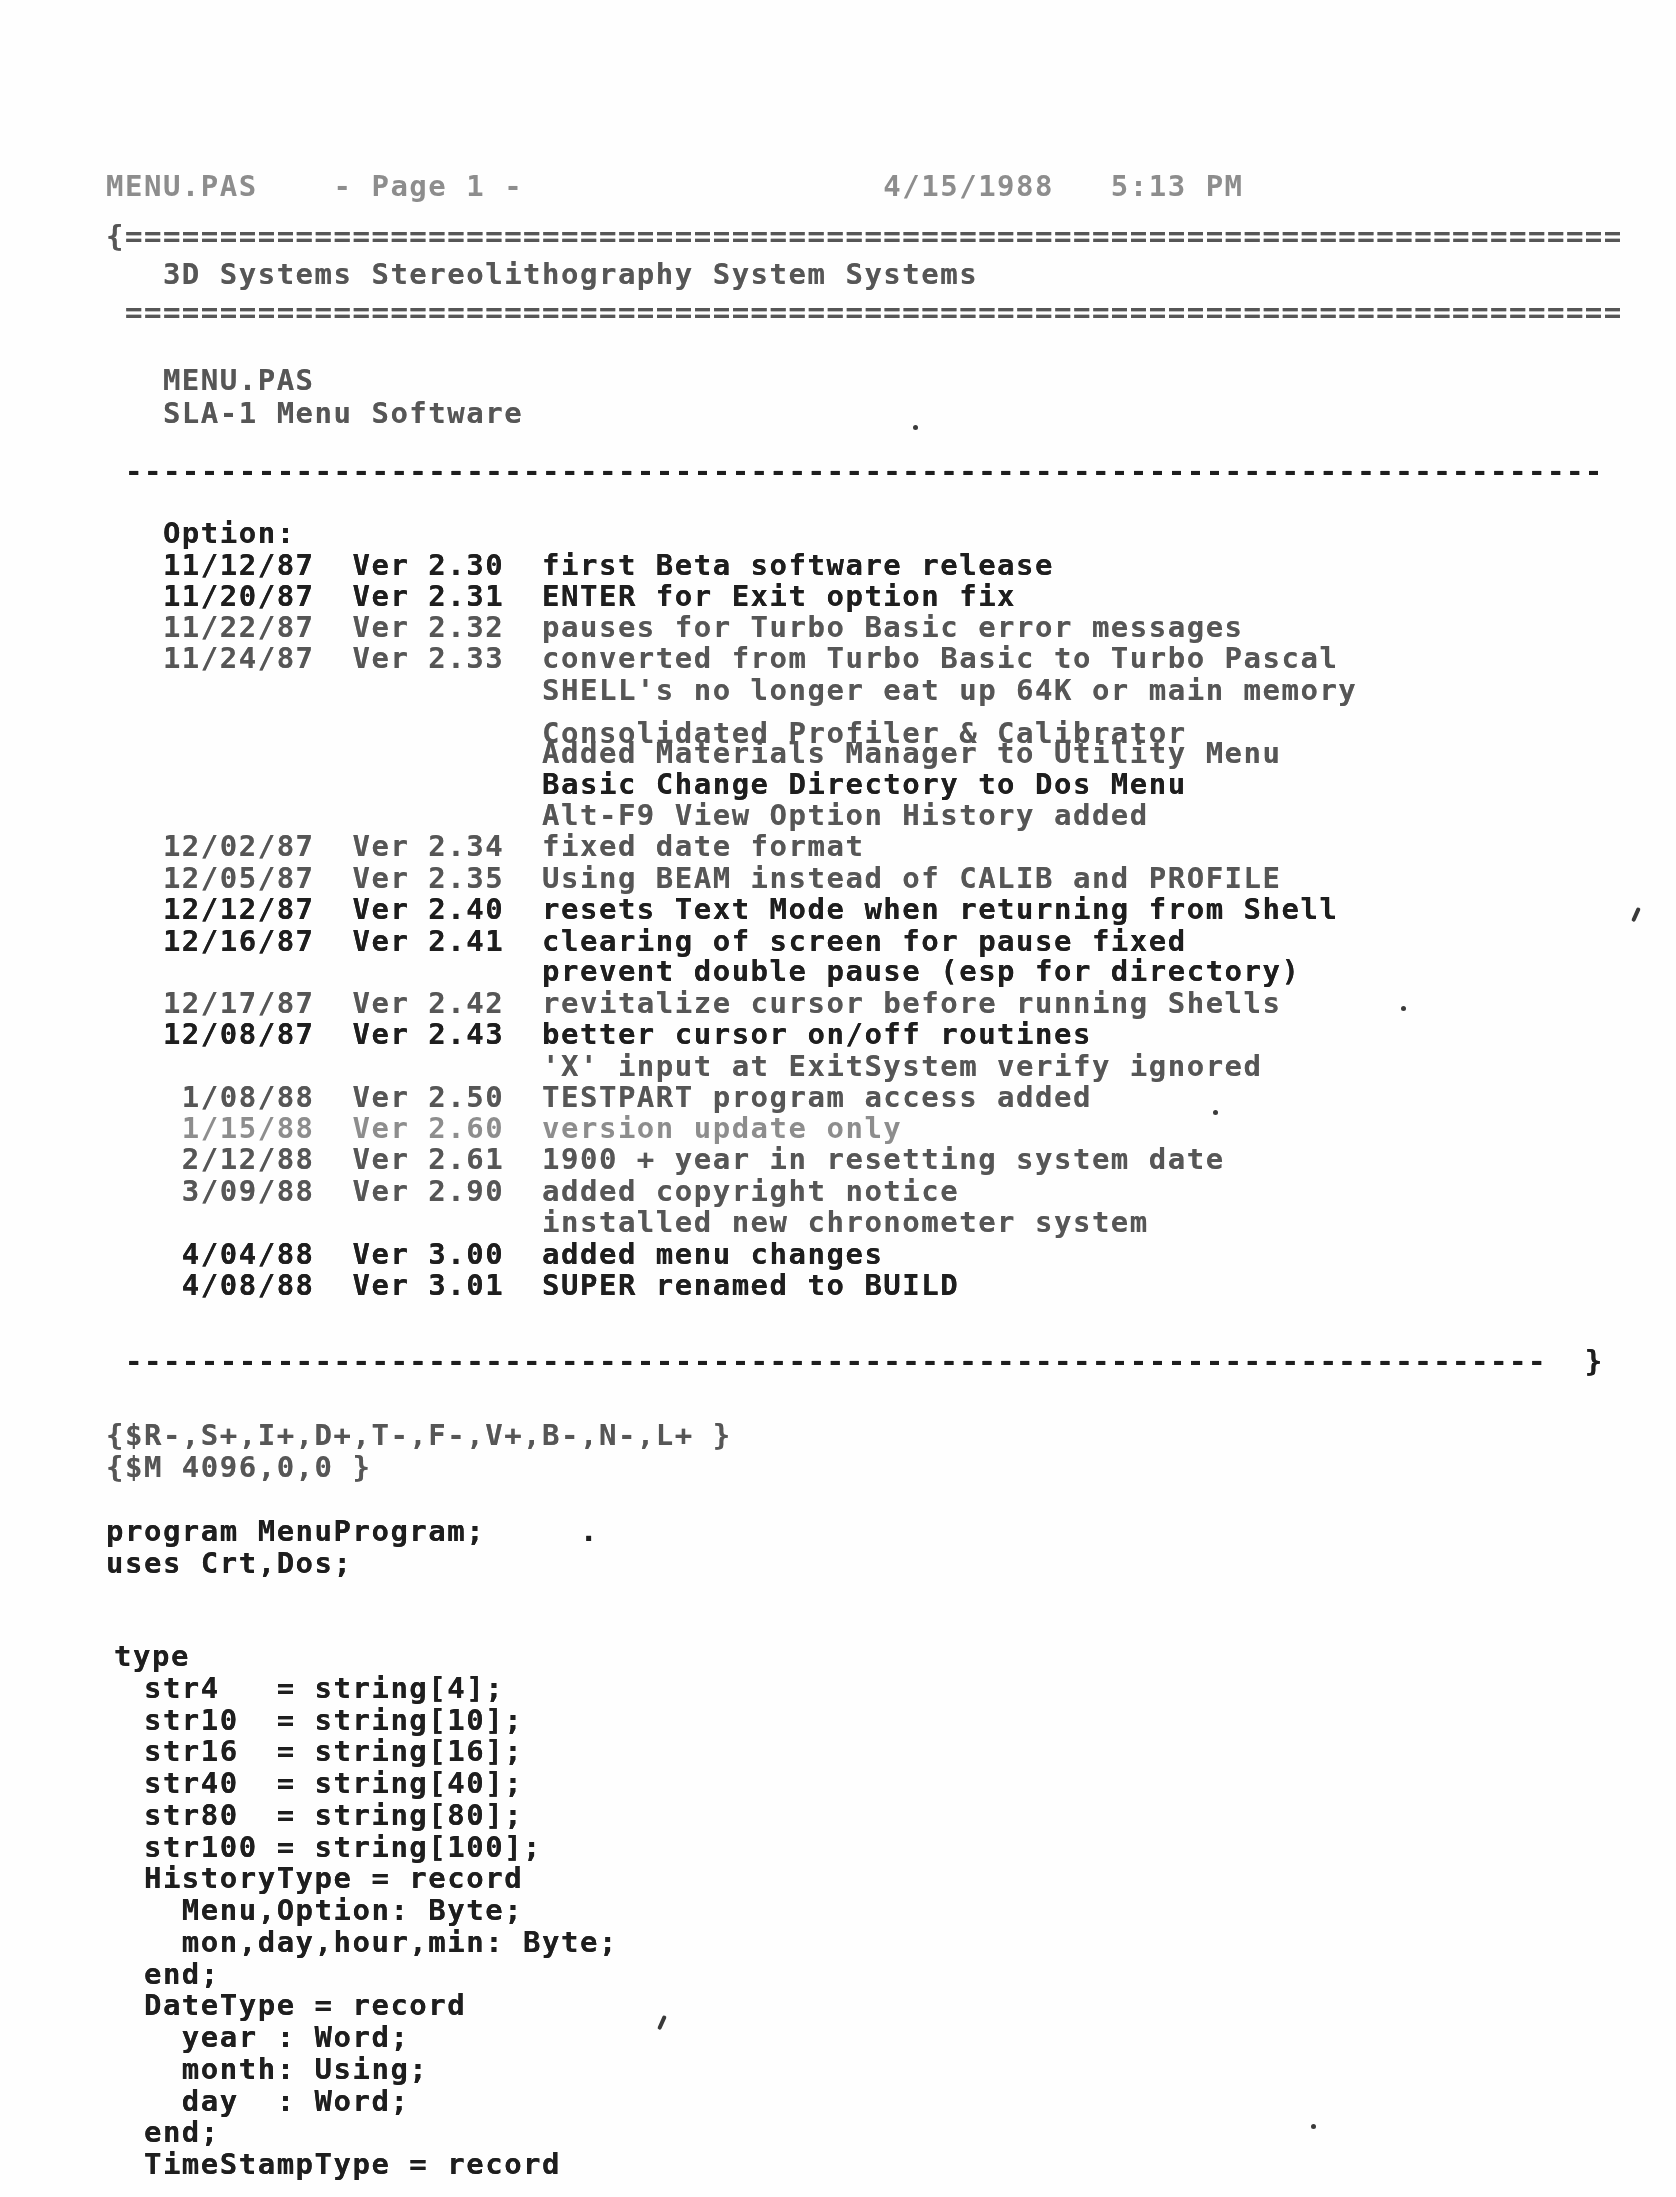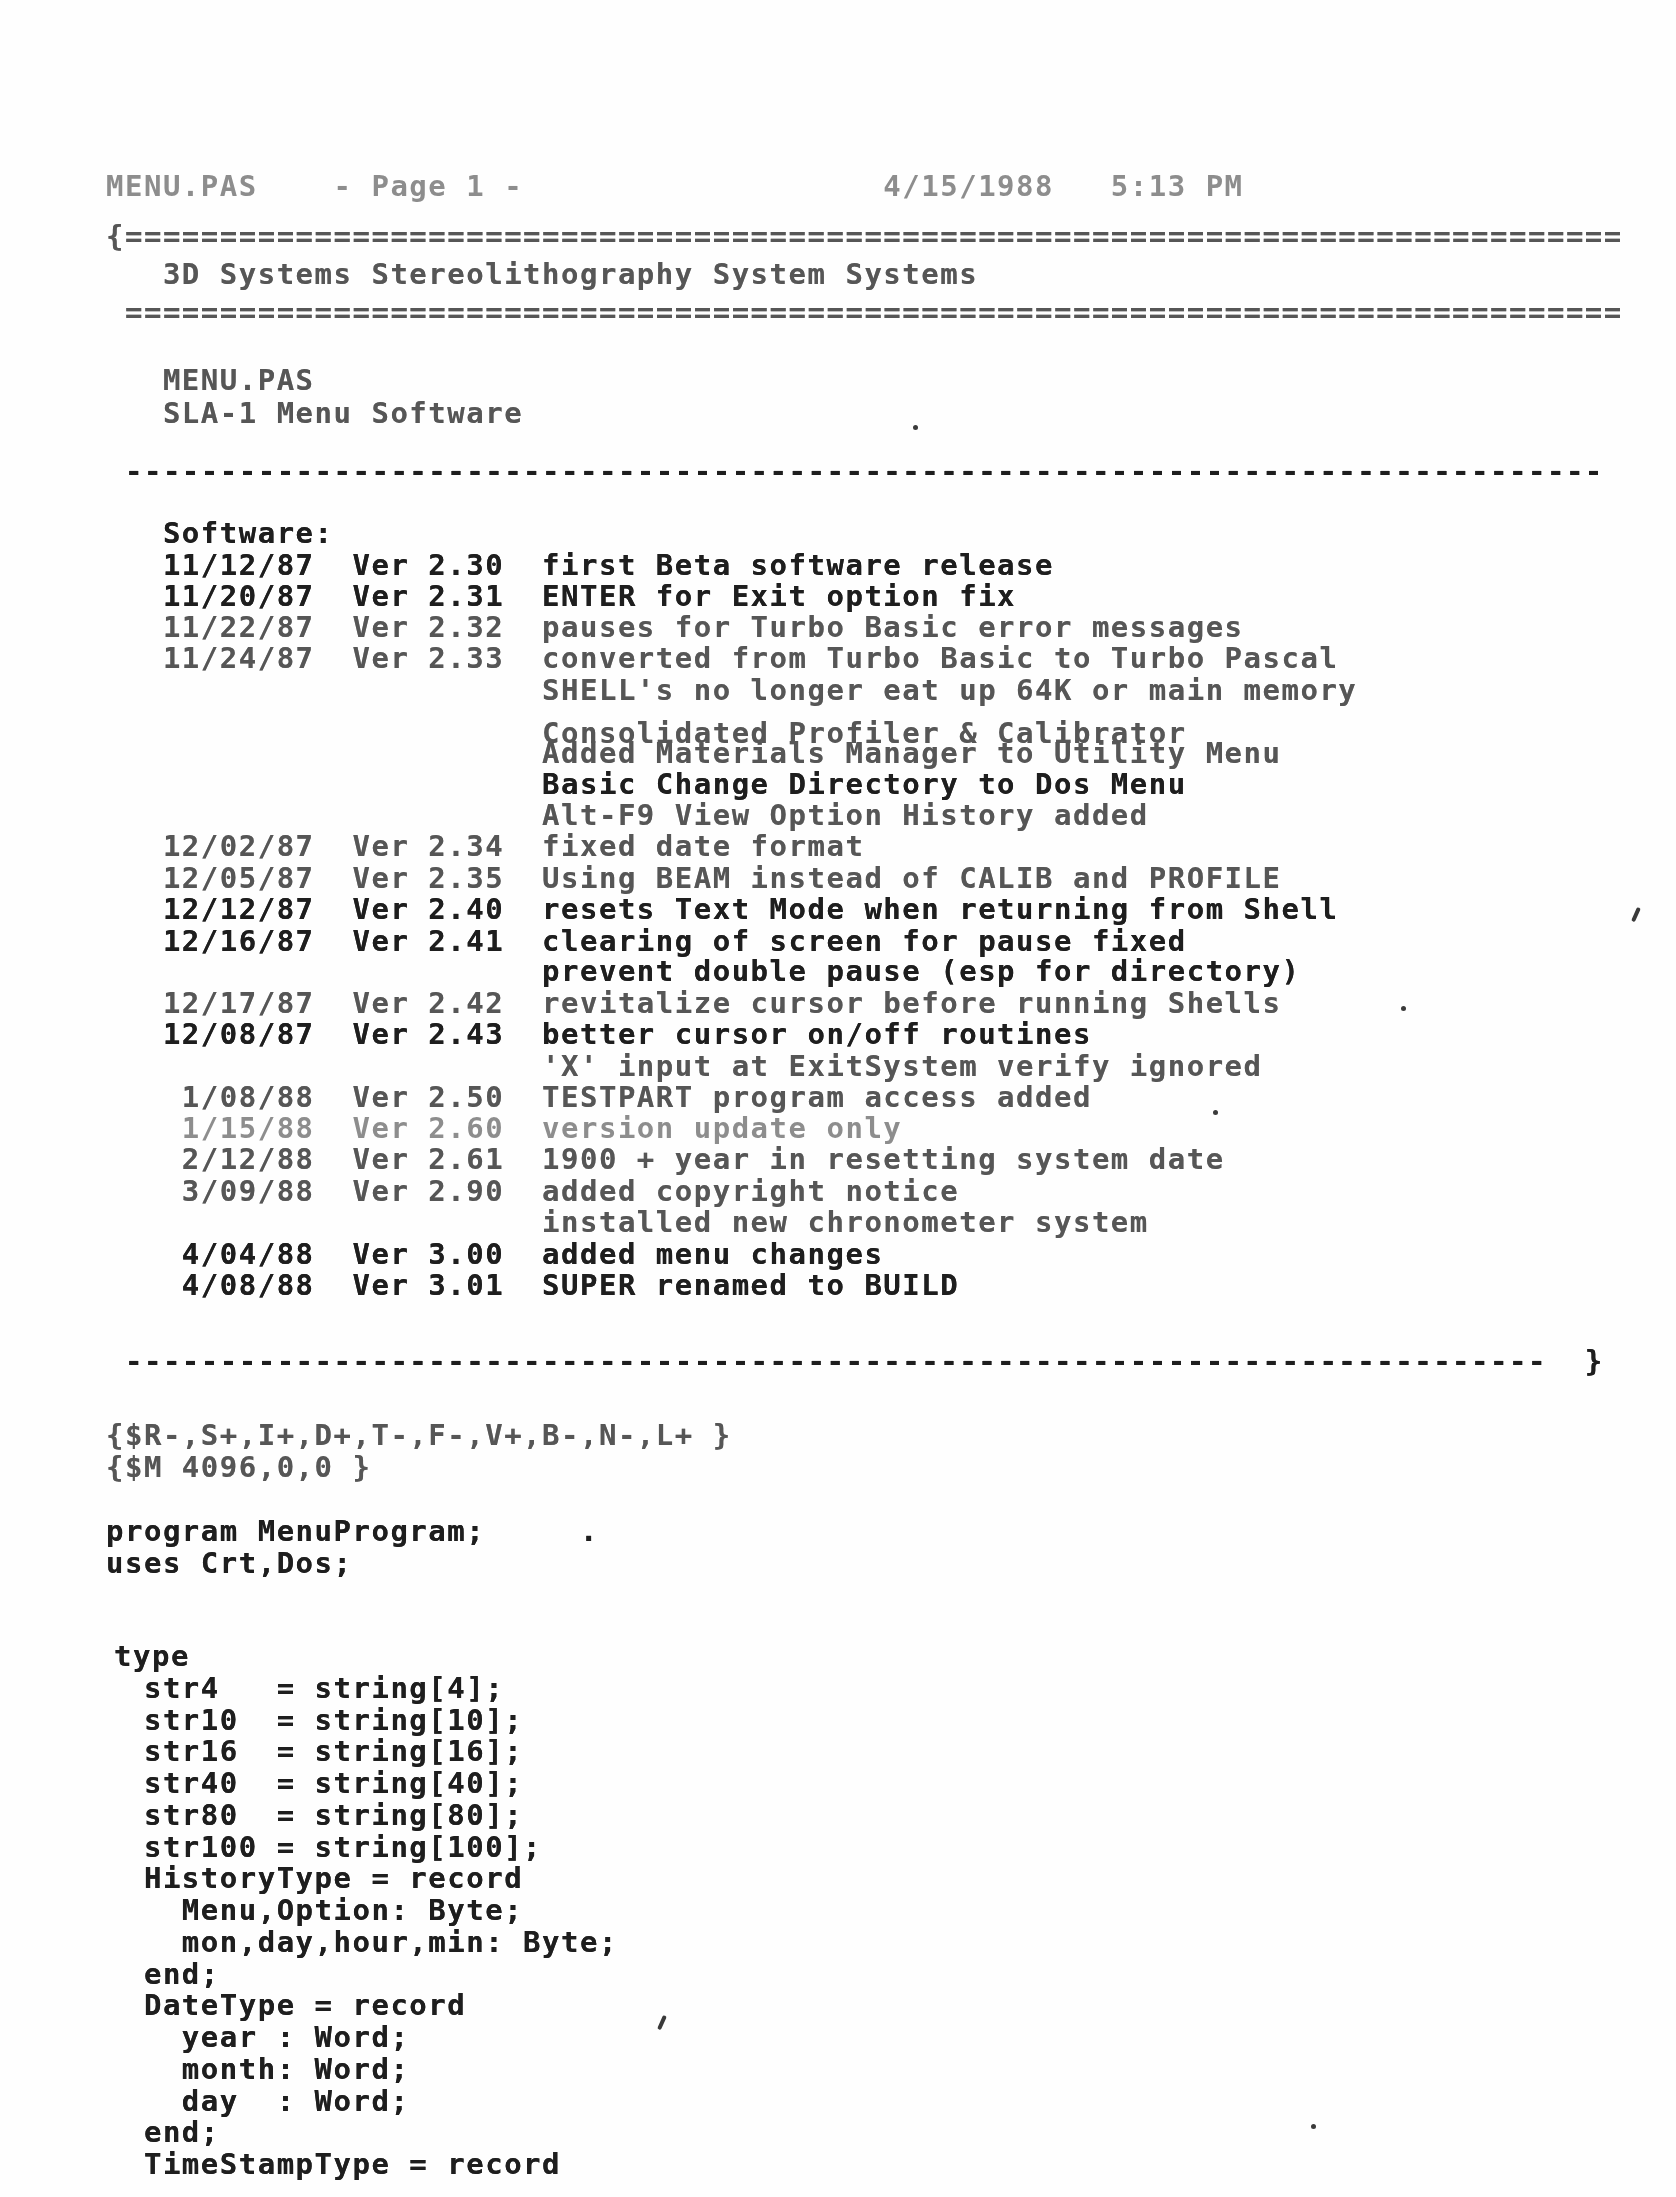--- a/index.html
+++ b/index.html
@@ -45,21 +45,21 @@
       <div class="line f1" style="top: 76px;"> ===============================================================================</div>
     </div>
     <div class="section" style="top: 364px;">
       <div class="line f1" style="top: 0px;">   MENU.PAS</div>
       <div class="line f1" style="top: 33px;">   SLA-1 Menu Software</div>
     </div>
     <div class="section" style="top: 455px;">
       <div class="line f0" style="top: 0px;"> ------------------------------------------------------------------------------</div>
     </div>
     <div class="section" style="top: 517px;">
-      <div class="line f0" style="top: 0px;">   Software:</div>
+      <div class="line f0" style="top: 0px;">   Option:</div>
       <div class="line f0" style="top: 32px;">   11/12/87  Ver 2.30  first Beta software release</div>
       <div class="line f0" style="top: 63px;">   11/20/87  Ver 2.31  ENTER for Exit option fix</div>
       <div class="line f1" style="top: 94px;">   11/22/87  Ver 2.32  pauses for Turbo Basic error messages</div>
       <div class="line f1" style="top: 125px;">   11/24/87  Ver 2.33  converted from Turbo Basic to Turbo Pascal</div>
       <div class="line f1" style="top: 157px;">                       SHELL's no longer eat up 64K or main memory</div>
       <div class="line f1" style="top: 200px;">                       Consolidated Profiler &amp; Calibrator</div>
       <div class="line f1" style="top: 220px;">                       Added Materials Manager to Utility Menu</div>
       <div class="line f0" style="top: 251px;">                       Basic Change Directory to Dos Menu</div>
       <div class="line f1" style="top: 282px;">                       Alt-F9 View Option History added</div>
       <div class="line f1" style="top: 313px;">   12/02/87  Ver 2.34  fixed date format</div>
@@ -96,21 +96,21 @@
       <div class="line f0" style="top: 95px;">  str16  = string[16];</div>
       <div class="line f0" style="top: 127px;">  str40  = string[40];</div>
       <div class="line f0" style="top: 159px;">  str80  = string[80];</div>
       <div class="line f0" style="top: 191px;">  str100 = string[100];</div>
       <div class="line f0" style="top: 222px;">  HistoryType = record</div>
       <div class="line f0" style="top: 254px;">    Menu,Option: Byte;</div>
       <div class="line f0" style="top: 286px;">    mon,day,hour,min: Byte;</div>
       <div class="line f0" style="top: 318px;">  end;</div>
       <div class="line f0" style="top: 349px;">  DateType = record</div>
       <div class="line f0" style="top: 381px;">    year : Word;</div>
-      <div class="line f0" style="top: 413px;">    month: Word;</div>
+      <div class="line f0" style="top: 413px;">    month: Using;</div>
       <div class="line f0" style="top: 445px;">    day  : Word;</div>
       <div class="line f0" style="top: 476px;">  end;</div>
       <div class="line f0" style="top: 508px;">  TimeStampType = record</div>
     </div>
     <span class="artifact dot" style="left: 913px; top: 425px;"></span>
     <span class="artifact tick" style="left: 1634px; top: 907px;"></span>
     <span class="artifact dot" style="left: 1401px; top: 1006px;"></span>
     <span class="artifact dot" style="left: 1213px; top: 1110px;"></span>
     <span class="artifact tick" style="left: 660px; top: 2015px;"></span>
     <span class="artifact dot" style="left: 1311px; top: 2124px;"></span>

